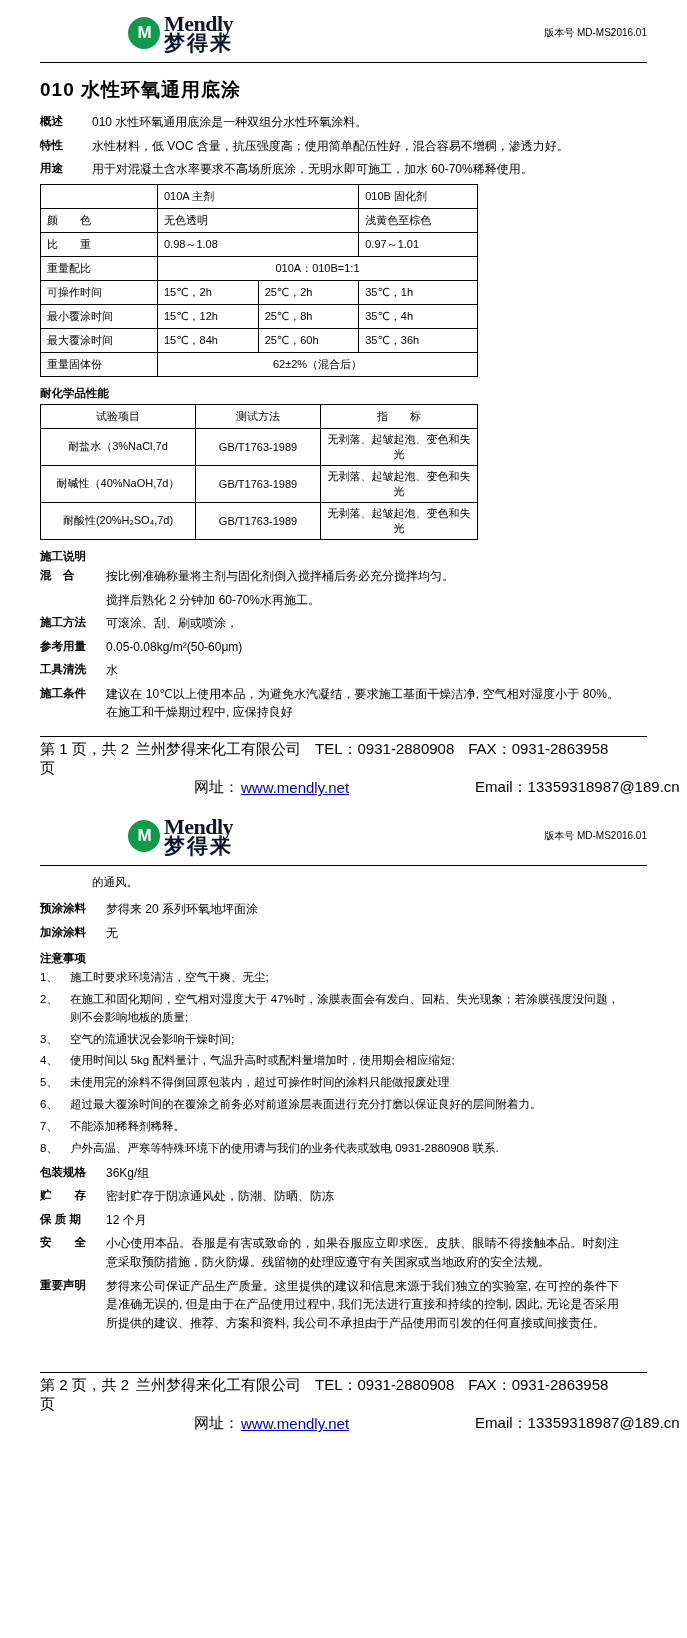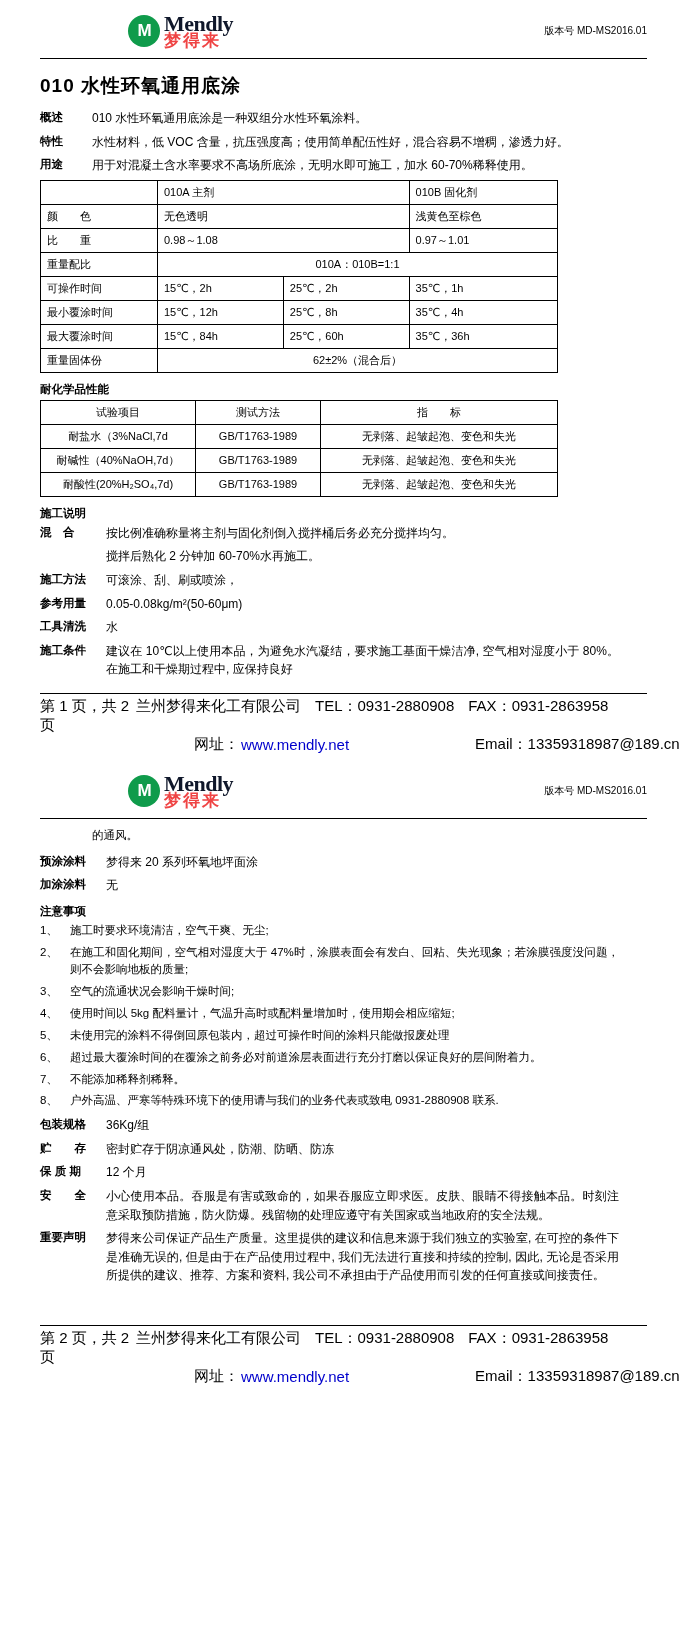--- a/index.html
+++ b/index.html
@@ -31,21 +31,21 @@
     display:flex;align-items:center;justify-content:center;
     color:#fff;font-weight:bold;font-size:17px;
     letter-spacing:-1px;
   }
   .logo-text{line-height:1.05;}
   .logo-en{
     font-size:22px;font-weight:bold;color:#0f172a;letter-spacing:-0.5px;
     font-family:"Liberation Serif","DejaVu Serif",serif;
   }
   .logo-cn{
-    font-size:17px;font-weight:bold;color:#ef4444;letter-spacing:2px;
+    font-size:21px;font-weight:bold;color:#0f172a;letter-spacing:2px;
     margin-top:-3px;
   }
   .version{font-size:10px;color:#000;white-space:nowrap;}
   .rule{border:0;border-top:1px solid #000;margin:2px 0 0 0;}
 
   
   h1.doc-title{
     font-size:19px;
     font-weight:bold;
     margin:14px 0 10px 0;
@@ -73,21 +73,21 @@
 
   .section-head{
     font-weight:bold;
     font-size:11.5px;
     margin:9px 0 3px 0;
   }
 
   
   table{
     border-collapse:collapse;
-    width:518px;
+    width:438px;
     font-size:11px;
   }
   table td,table th{
     border:1px solid #000;
     padding:3px 6px;
     height:17px;
     vertical-align:middle;
     font-weight:normal;
   }
   .tbl-spec td:nth-child(1){width:104px;}
@@ -103,21 +103,21 @@
     padding-top:4px;
     font-size:15px;
     color:#000;
   }
   .footer-line{border:0;border-top:1px solid #000;margin:0 0 3px 0;}
   .footer-row{display:flex;}
   .footer-pg{width:96px;flex:0 0 96px;}
   .footer-mid{flex:1;}
   .footer-mid .fl{display:flex;gap:14px;align-items:center;}
   .footer-mid .fl span{white-space:nowrap;}
-  .link{color:#0000cc;}
+  .link{color:#0000cc;text-decoration:underline;}
 
   
   .page2{padding-top:6px;}
   .numlist{margin:0;padding:0;list-style:none;}
   .numlist li{
     display:flex;
     margin-bottom:4px;
     line-height:1.55;
     font-size:11.5px;
   }

